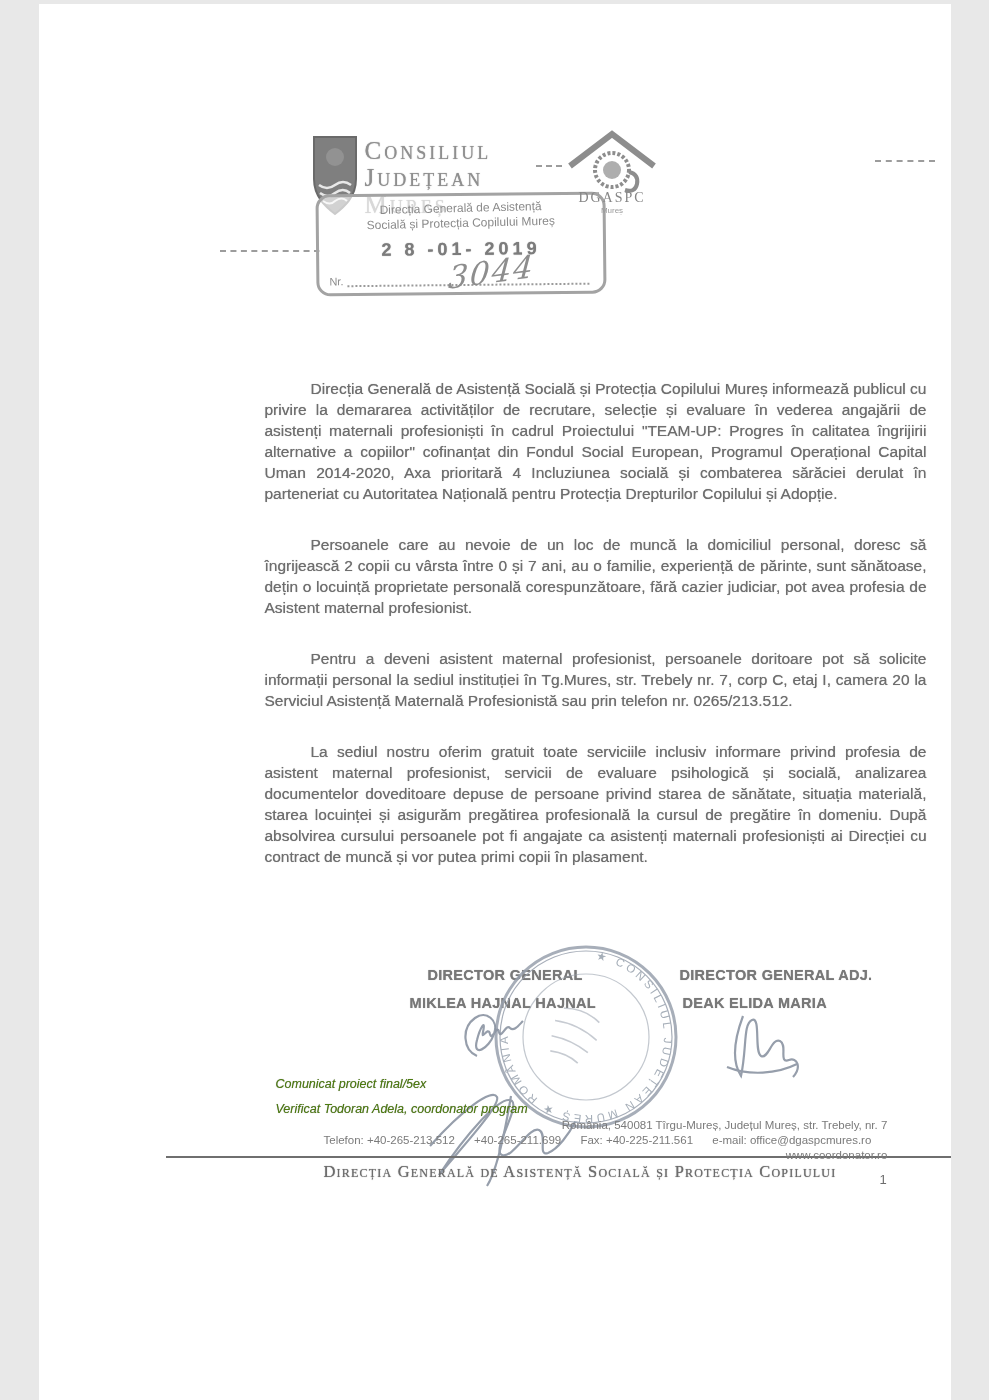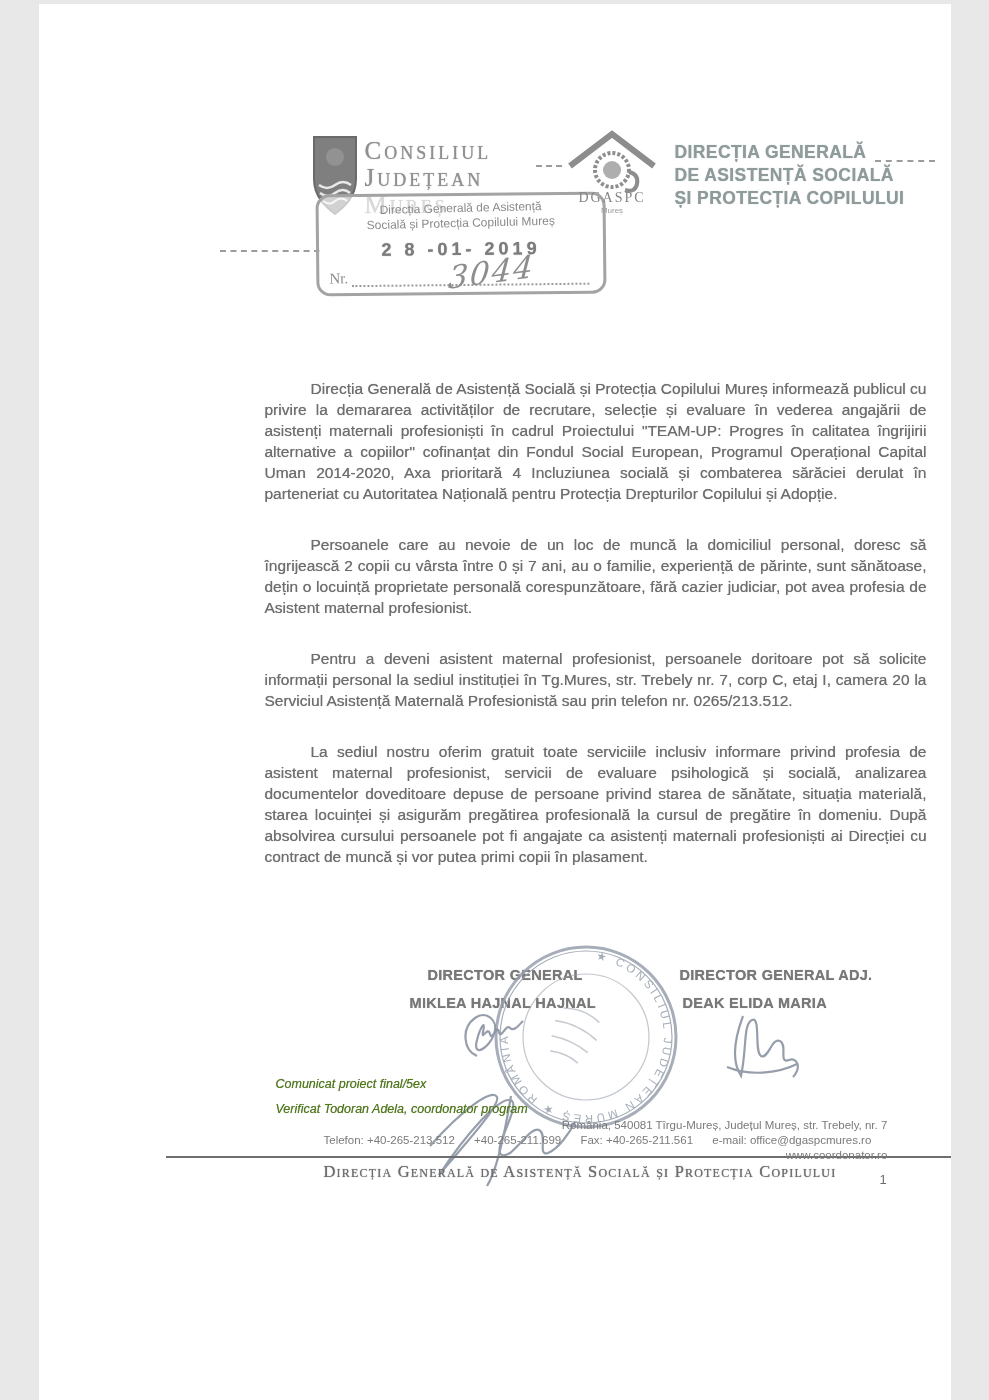--- a/index.html
+++ b/index.html
@@ -29,21 +29,21 @@
     width:290px; height:102px;
     border:3px solid #a3a3a3; border-radius:14px;
     transform: rotate(-0.6deg);
     background: rgba(255,255,255,.65);
     padding-top:5px;
     text-align:center;
   }
   .reg-stamp .org { font-size:12px; line-height:15px; color:#8a8a8a; transform:rotate(-0.8deg); }
   .reg-stamp .date { font-size:18px; letter-spacing:4px; color:#7c7c7c; margin-top:8px; font-weight:bold; text-shadow:0 0 1px #888; }
   .reg-stamp .nr-row { position:absolute; left:10px; right:14px; bottom:6px; display:flex; align-items:flex-end; }
-  .reg-stamp .nr-label { font-size:15px; color:#8d8d8d; margin-right:4px;font-family:Liberation Serif, serif; }
+  .reg-stamp .nr-label { font-size:11px; color:#8d8d8d; margin-right:4px; }
   .reg-stamp .nr-line { flex:1; border-bottom:2px dotted #9a9a9a; height:10px; }
   .hand-number {
     position:absolute; right:68px; bottom:2px;
     font-family:"DejaVu Serif", serif; font-style:italic;
     font-size:31px; color:#8d8d8d;
     transform: rotate(-7deg) skewX(-12deg);
     letter-spacing:2px;
   }
   .dash { position:absolute; border-top:2.5px dashed #9c9c9c; }
   .dgaspc-logo { position:absolute; left:527px; top:124px; }
@@ -120,25 +120,20 @@
   </div>
 
   <svg class="dgaspc-logo" width="92" height="92" viewBox="0 0 92 92">
     <path d="M4,38 L46,6 L88,38" stroke="#8d8d8d" stroke-width="6" fill="none"></path>
     <circle cx="46" cy="42" r="17" fill="none" stroke="#8d8d8d" stroke-width="4" stroke-dasharray="3,2"></circle>
     <circle cx="46" cy="42" r="9" fill="#9a9a9a" opacity=".8"></circle>
     <path d="M63,44 q10,2 8,12 q-2,9 -12,6" stroke="#8d8d8d" stroke-width="4" fill="none"></path>
     <text x="46" y="74" text-anchor="middle" font-family="Liberation Serif, serif" font-size="14" letter-spacing="2" fill="#868686">DGASPC</text>
     <text x="46" y="85" text-anchor="middle" font-family="Liberation Sans, sans-serif" font-size="8" fill="#9a9a9a">Mureș</text>
   </svg>
-  <div class="org-name">
-    <div>DIRECȚIA GENERALĂ</div>
-    <div>DE ASISTENȚĂ SOCIALĂ</div>
-    <div>ȘI PROTECȚIA COPILULUI</div>
-  </div>
 
 
   <div class="body-text scan">
     <p>Direcția Generală de Asistență Socială și Protecția Copilului Mureș informează publicul cu privire la demararea activităților de recrutare, selecție și evaluare în vederea angajării de asistenți maternali profesioniști în cadrul Proiectului "TEAM-UP: Progres în calitatea îngrijirii alternative a copiilor" cofinanțat din Fondul Social European, Programul Operațional Capital Uman 2014-2020,  Axa prioritară 4 Incluziunea socială și combaterea sărăciei derulat în parteneriat cu Autoritatea Națională pentru Protecția Drepturilor Copilului și Adopție.</p>
     <p>Persoanele care au nevoie de un loc de muncă la domiciliul personal, doresc să îngrijească 2 copii cu vârsta între 0 și 7 ani, au o familie, experiență de părinte, sunt sănătoase, dețin o locuință proprietate personală corespunzătoare, fără cazier judiciar, pot avea profesia de Asistent maternal profesionist.</p>
     <p>Pentru a deveni asistent maternal profesionist, persoanele doritoare pot să solicite informații personal la sediul instituției în Tg.Mures, str. Trebely nr. 7, corp C, etaj I, camera 20  la Serviciul Asistență Maternală Profesionistă sau prin telefon nr. 0265/213.512.</p>
     <p>La sediul nostru oferim gratuit toate serviciile inclusiv informare privind profesia de asistent maternal profesionist, servicii de evaluare psihologică și socială, analizarea documentelor doveditoare depuse de persoane privind starea de sănătate, situația materială, starea locuinței și  asigurăm pregătirea profesională la cursul de pregătire în domeniu. După absolvirea cursului persoanele pot fi angajate ca asistenți maternali profesioniști ai Direcției cu contract de muncă și vor putea primi copii în plasament.</p>
   </div>
 
   <div class="sig-label scan" style="left:389px; top:963px;">DIRECTOR GENERAL</div>
@@ -179,20 +174,20 @@
     <div>Verificat Todoran Adela,  coordonator program</div>
   </div>
 
   <div class="footer-rule"></div>
   <div class="footer-org">Direcția Generală de Asistență Socială și Protecția Copilului</div>
   <div class="footer-addr">
     <div>România, 540081 Tîrgu-Mureș, Județul Mureș,  str. Trebely, nr. 7</div>
     <div>
       <span>Telefon: +40-265-213.512</span>
       <span>+40-265-211.699</span>
-      <span>Fax: +40-265-211.561</span>
+      <span>Fax: +40-225-211.561</span>
       <span>e-mail: office@dgaspcmures.ro</span>
     </div>
     <div>www.coordonator.ro</div>
   </div>
   <div class="page-num">1</div>
 
 </div>
 
 </body></html>

